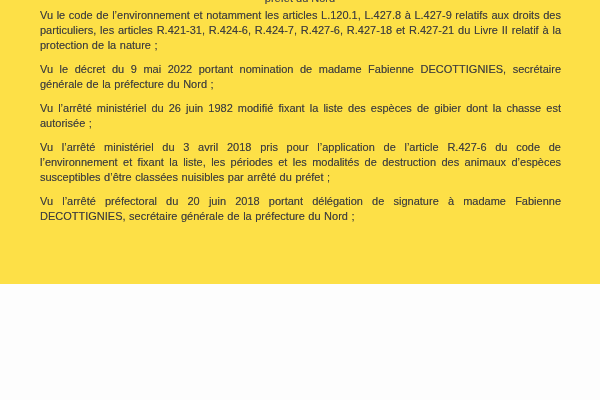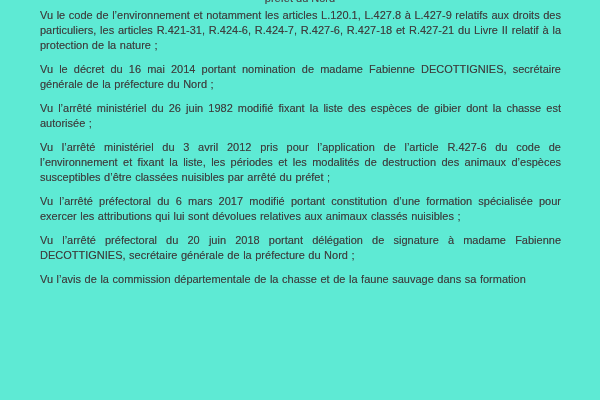--- a/index.html
+++ b/index.html
@@ -9,22 +9,22 @@
   body {
     width: 600px;
     height: 400px;
     overflow: hidden;
     background: #fdfdfd;
     font-family: "Liberation Sans", sans-serif;
   }
   .page {
     position: relative;
     width: 600px;
-    height: 400px;
-    background: #5eead4;
+    height: 284px;
+    background: #fde047;
     overflow: hidden;
     text-decoration: underline;
   }
   .header-partial {
     position: absolute;
     top: -7px;
     left: 0;
     width: 100%;
     text-align: center;
     font-size: 11px;
@@ -49,20 +49,18 @@
   }
 </style>
 </head>
 <body>
 
 <div class="page">
   <div class="header-partial">préfet du Nord</div>
 
   <div class="content">
     <p class="para">Vu le code de l’environnement et notamment les articles L.120.1, L.427.8 à L.427-9 relatifs aux droits des particuliers, les articles R.421-31, R.424-6, R.424-7, R.427-6, R.427-18 et R.427-21 du Livre II relatif à la protection de la nature ;</p>
-    <p class="para">Vu le décret du 16 mai 2014 portant nomination de madame Fabienne DECOTTIGNIES, secrétaire générale de la préfecture du Nord ;</p>
+    <p class="para">Vu le décret du 9 mai 2022 portant nomination de madame Fabienne DECOTTIGNIES, secrétaire générale de la préfecture du Nord ;</p>
     <p class="para">Vu l’arrêté ministériel du 26 juin 1982 modifié fixant la liste des espèces de gibier dont la chasse est autorisée ;</p>
-    <p class="para">Vu l’arrêté ministériel du 3 avril 2012 pris pour l’application de l’article R.427-6 du code de l’environnement et fixant la liste, les périodes et les modalités de destruction des animaux d’espèces susceptibles d’être classées nuisibles par arrêté du préfet ;</p>
-    <p class="para">Vu l’arrêté préfectoral du 6 mars 2017 modifié portant constitution d’une formation spécialisée pour exercer les attributions qui lui sont dévolues relatives aux animaux classés nuisibles ;</p>
+    <p class="para">Vu l’arrêté ministériel du 3 avril 2018 pris pour l’application de l’article R.427-6 du code de l’environnement et fixant la liste, les périodes et les modalités de destruction des animaux d’espèces susceptibles d’être classées nuisibles par arrêté du préfet ;</p>
     <p class="para">Vu l’arrêté préfectoral du 20 juin 2018 portant délégation de signature à madame Fabienne DECOTTIGNIES, secrétaire générale de la préfecture du Nord ;</p>
-    <p class="para">Vu l’avis de la commission départementale de la chasse et de la faune sauvage dans sa formation</p>
   </div>
 </div>
 
 </body></html>

